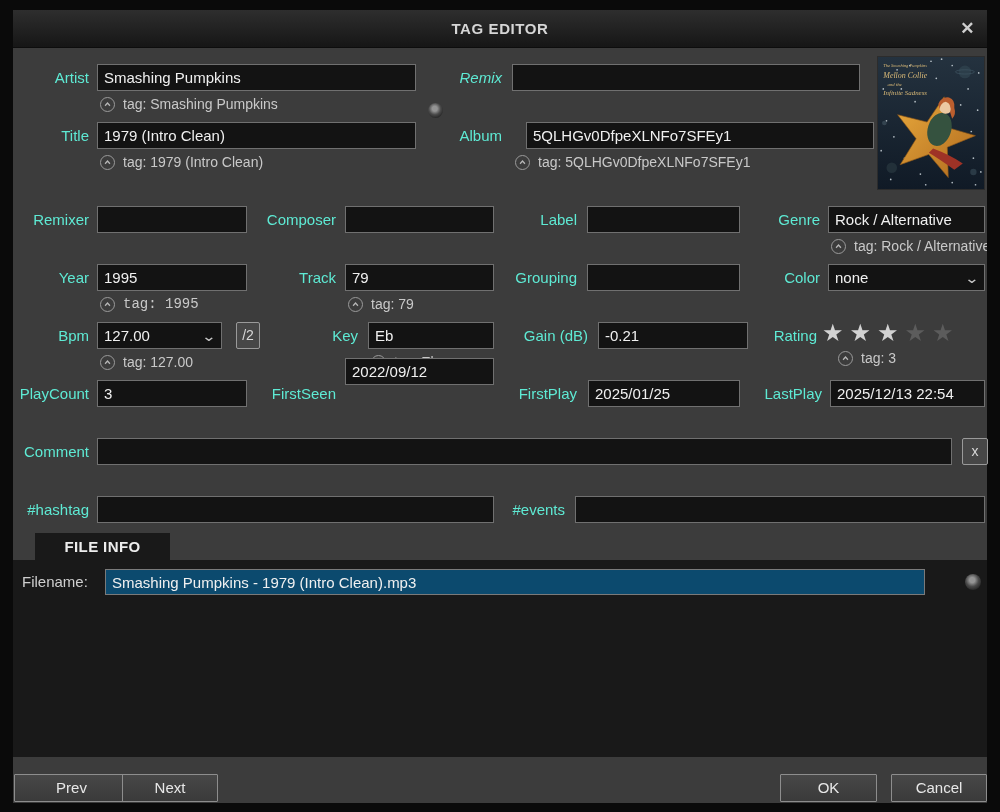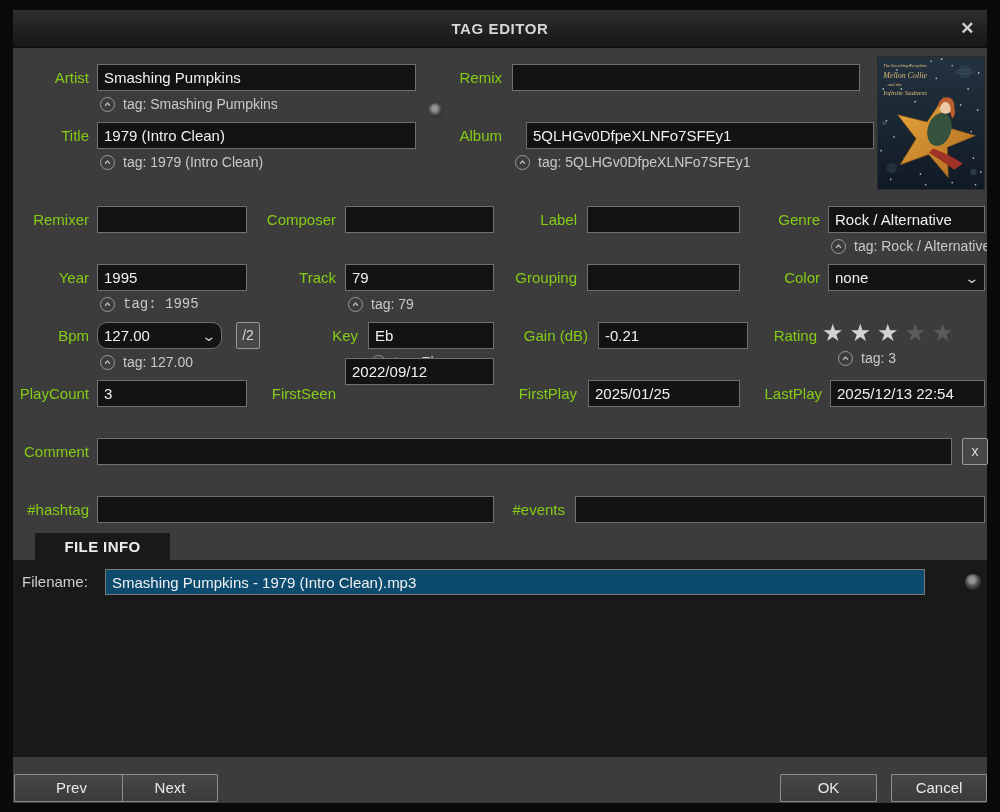--- a/index.html
+++ b/index.html
@@ -11,21 +11,21 @@
   }
   .dialog{position:absolute;left:13px;top:10px;width:974px;height:793px;background:#3c3c3c;}
   .titlebar{
     position:absolute;left:0;top:0;width:974px;height:38px;box-sizing:border-box;
     background:linear-gradient(#2e2e2e,#161616);
     border-bottom:1px solid #0d0d0d;
     display:flex;align-items:center;justify-content:center;
     color:#d6d6d6;font-size:15px;font-weight:bold;letter-spacing:.6px;
   }
   .closebtn{position:absolute;right:12px;top:0;height:38px;line-height:38px;color:#cfcfcf;font-size:17px;cursor:default;}
-  .lbl{position:absolute;height:27px;line-height:27px;text-align:right;color:#84cc16;font-size:15px;white-space:nowrap;}
+  .lbl{position:absolute;height:27px;line-height:27px;text-align:right;color:#5eead4;font-size:15px;white-space:nowrap;}
   .inp{
     position:absolute;height:27px;background:#131313;border:1px solid #707070;
     color:#f0f0f0;font-size:15px;padding:0 6px;box-sizing:border-box;
     font-family:"Liberation Sans",sans-serif;outline:none;
   }
   .combo{display:flex;align-items:center;justify-content:space-between;cursor:default;}
   .chev{color:#c8c8c8;font-size:14px;line-height:1;transform:scaleX(1.3);}
   .tagrow{position:absolute;display:flex;align-items:center;gap:8px;color:#c9c9c9;font-size:14px;height:18px;white-space:nowrap;}
   .tagicon{width:15px;height:15px;min-width:15px;border:1px solid #9a9a9a;border-radius:50%;box-sizing:border-box;display:flex;align-items:center;justify-content:center;}
   .tagicon svg{width:9px;height:9px;display:block;}
@@ -68,21 +68,21 @@
   <input class="inp" style="left: 84px; top: 54px; width: 319px;" value="Smashing Pumpkins">
   <div class="tagrow" style="left:87px;top:85px;">
     <span class="tagicon">
         <svg viewBox="0 0 10 10">
           <polyline points="2.3,6.4 5,3.4 7.7,6.4" fill="none" stroke="#b8b8b8" stroke-width="1.4"></polyline>
         </svg>
       </span>
     <span>tag: Smashing Pumpkins</span>
   </div>
 
-  <div class="lbl" style="left:417px;top:54px;width:72px;">Remix</div>
+  <div class="lbl" style="left:417px;top:54px;width:72px;font-style:italic;">Remix</div>
   <input class="inp" style="left: 499px; top: 54px; width: 348px;" value="">
 
   <div class="dot" style="left:415px;top:93px;"></div>
 
   <div class="lbl" style="left:1px;top:112px;width:75px;">Title</div>
   <input class="inp" style="left: 84px; top: 112px; width: 319px;" value="1979 (Intro Clean)">
   <div class="tagrow" style="left:87px;top:143px;">
     <span class="tagicon">
         <svg viewBox="0 0 10 10">
           <polyline points="2.3,6.4 5,3.4 7.7,6.4" fill="none" stroke="#b8b8b8" stroke-width="1.4"></polyline>
@@ -204,21 +204,21 @@
   <div class="lbl" style="left:467px;top:254px;width:97px;">Grouping</div>
   <input class="inp" style="left: 574px; top: 254px; width: 153px;" value="">
 
   <div class="lbl" style="left:732px;top:254px;width:75px;">Color</div>
   <div class="inp combo" style="left:815px;top:254px;width:157px;">
     <span>none</span>
     <span class="chev">⌄</span>
   </div>
 
   <div class="lbl" style="left:1px;top:312px;width:75px;">Bpm</div>
-  <div class="inp combo" style="left:84px;top:312px;width:125px;border-radius:10px;">
+  <div class="inp combo" style="left:84px;top:312px;width:125px;">
     <span>127.00</span>
     <span class="chev">⌄</span>
   </div>
   <div class="smallbtn" style="left:223px;top:312px;width:24px;">/2</div>
   <div class="tagrow" style="left:87px;top:343px;">
     <span class="tagicon">
         <svg viewBox="0 0 10 10">
           <polyline points="2.3,6.4 5,3.4 7.7,6.4" fill="none" stroke="#b8b8b8" stroke-width="1.4"></polyline>
         </svg>
       </span>

